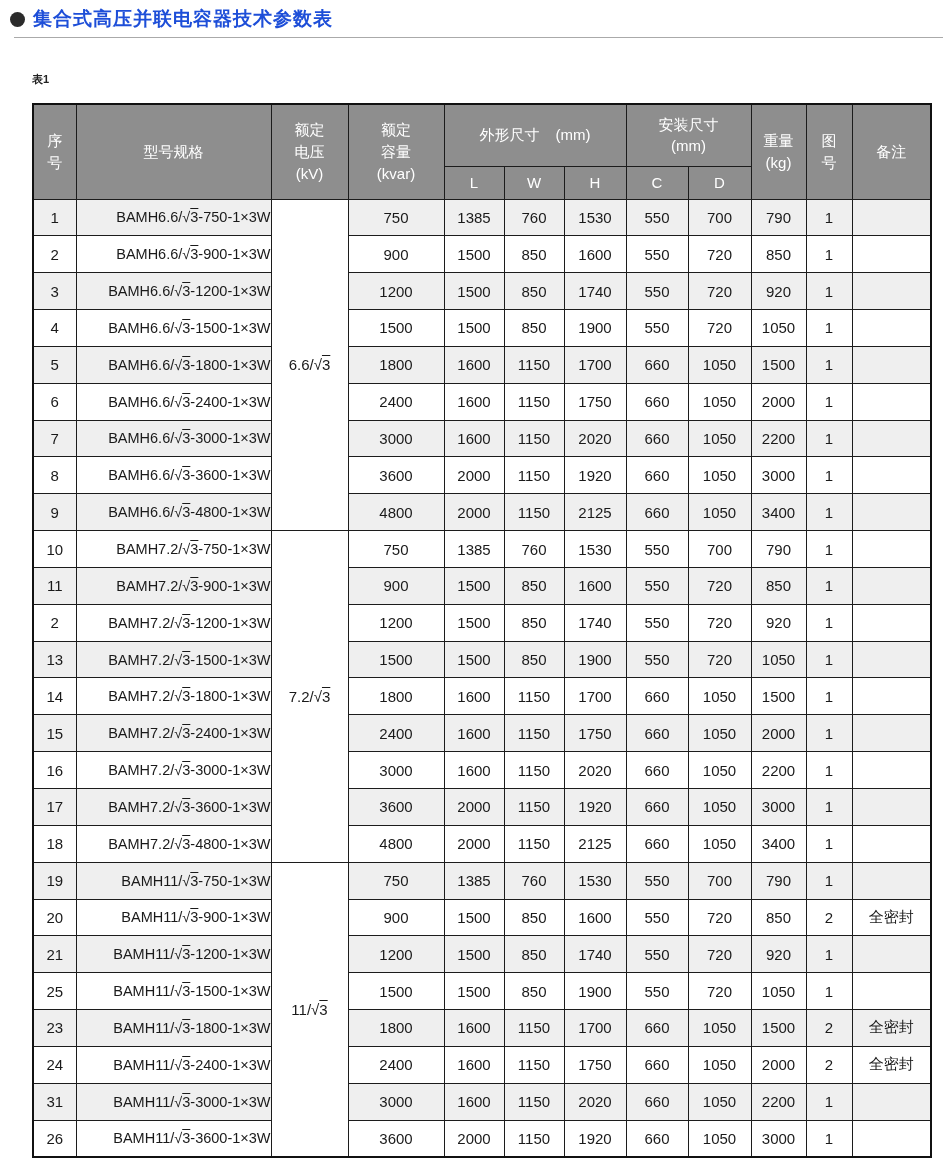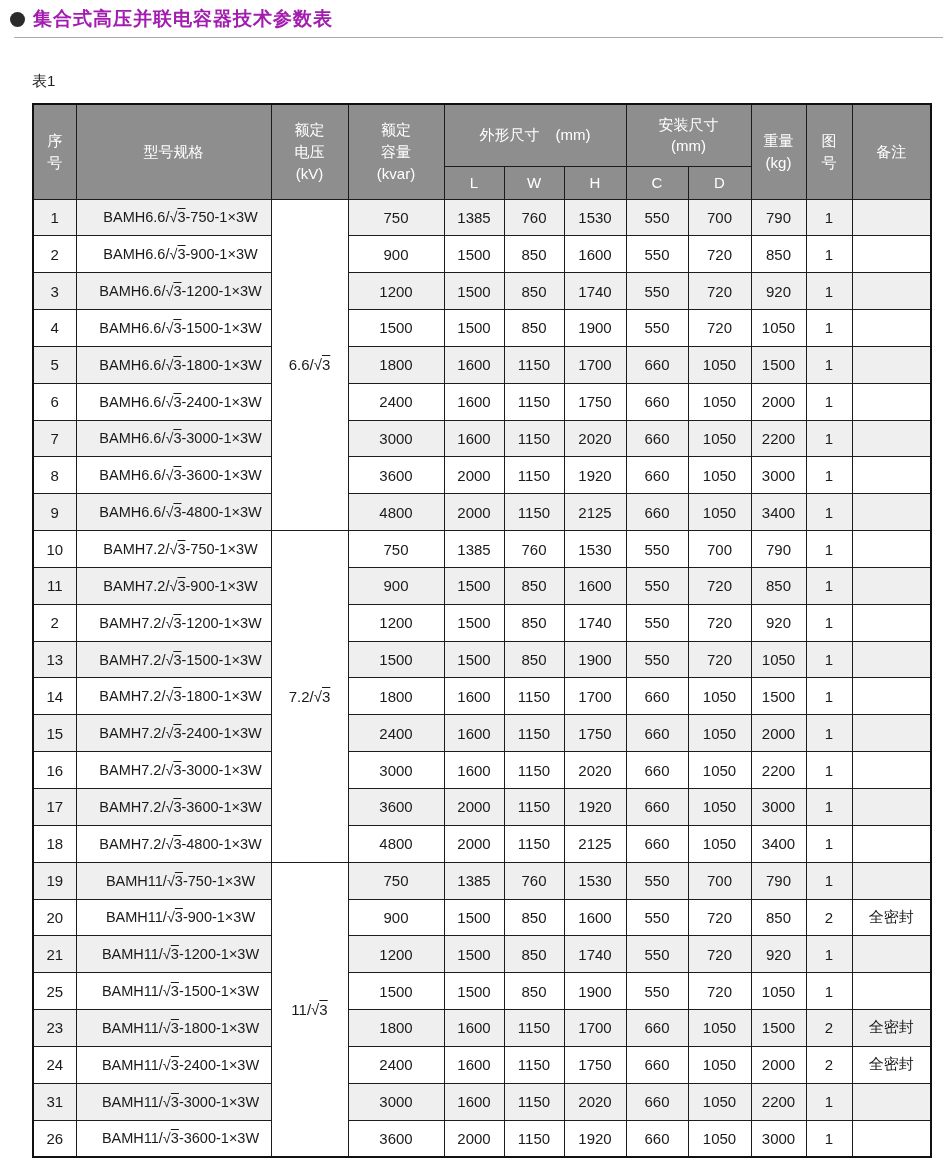--- a/index.html
+++ b/index.html
@@ -2,39 +2,39 @@
 <html><head>
 <meta charset="utf-8">
 <style>
   * { margin:0; padding:0; box-sizing:border-box; }
   html,body { background:#ffffff; }
   body { font-family:"Liberation Sans","DejaVu Sans",sans-serif; color:#1a1a1a; }
   .page { position:relative; width:950px; height:1158px; background:#fff; overflow:hidden; }
 
   .title-row { position:absolute; left:10px; top:6px; display:flex; align-items:center; }
   .bullet { width:15px; height:15px; border-radius:50%; background:#2b2b2b; margin-right:8px; flex:0 0 auto; }
-  .page-title { font-size:19px; font-weight:bold; color:#a21caf; letter-spacing:1px; }
+  .page-title { font-size:19px; font-weight:bold; color:#1d4ed8; letter-spacing:1px; }
   .title-divider { position:absolute; left:14px; right:7px; top:37px; border-top:1px solid #aaaaaa; }
 
-  .table-caption { position:absolute; left:32px; top:72px; font-size:15px; font-weight:normal; color:#222; }
+  .table-caption { position:absolute; left:32px; top:72px; font-size:11px; font-weight:bold; color:#222; }
 
   table { position:absolute; left:32px; top:103px; width:898px; border-collapse:collapse; table-layout:fixed; }
   table, th, td { border:1px solid #1c1c1c; }
   table { border:2px solid #111; }
 
   thead th { background:#8e8e8e; color:#ffffff; font-weight:normal; font-size:15px; line-height:1.45; text-align:center; vertical-align:middle; }
   thead tr.h-main { height:62px; }
   thead tr.h-sub  { height:33px; }
   thead .ln { display:block; }
   thead .unit-gap { margin-left:16px; }
 
   tbody tr { height:36.85px; }
   tbody td { font-size:15px; text-align:center; vertical-align:middle; background:#ffffff; color:#1a1a1a; }
   tbody tr.alt td { background:#efefef; }
-  tbody td.model { text-align:center; padding-left:14px; font-size:14.5px; }
+  tbody td.model { text-align:right; padding-left:14px; font-size:14.5px; }
   tbody td.voltage { background:#ffffff !important; font-size:15px;margin-top:40px; }
   .radn { text-decoration:overline; }
 </style>
 </head>
 <body>
 
 <div class="page">
 
   <div class="title-row">
     <span class="bullet"></span>

